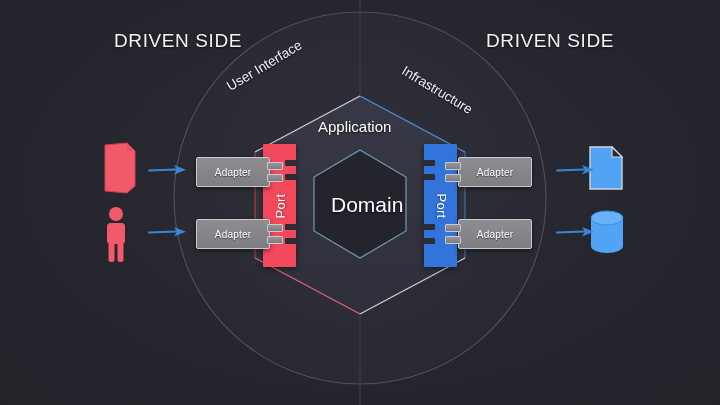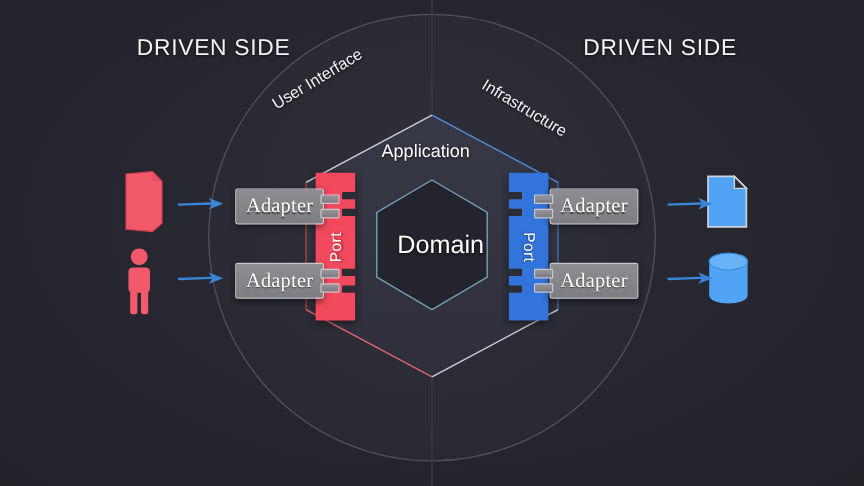--- a/index.html
+++ b/index.html
@@ -60,23 +60,22 @@
 
   
   .adapter{
     position:absolute;width:72px;height:28px;
     background:linear-gradient(180deg,#8e8e92 0%,#7d7d82 100%);
     border:1.5px solid #c9c9cd;border-radius:2px;
     display:flex;align-items:center;justify-content:center;
     box-shadow:0 2px 5px rgba(0,0,0,.45);
   }
   .adapter span{
-    color:#ffffff;font-size:17px;letter-spacing:.2px;
+    color:#ffffff;font-size:10px;letter-spacing:.2px;
     text-shadow:0 1px 1px rgba(0,0,0,.55);
-    font-family:Liberation Serif, serif;
   }
   
   .prong{
     position:absolute;width:14px;height:6px;
     background:linear-gradient(180deg,#96969a,#7c7c81);
     border:1.5px solid #c9c9cd;border-radius:1px;
   }
   .adapter.right-plug .prong.p1{right:-14px;top:4px;}
   .adapter.right-plug .prong.p2{right:-14px;bottom:4px;}
   .adapter.left-plug  .prong.p1{left:-14px;top:4px;}

